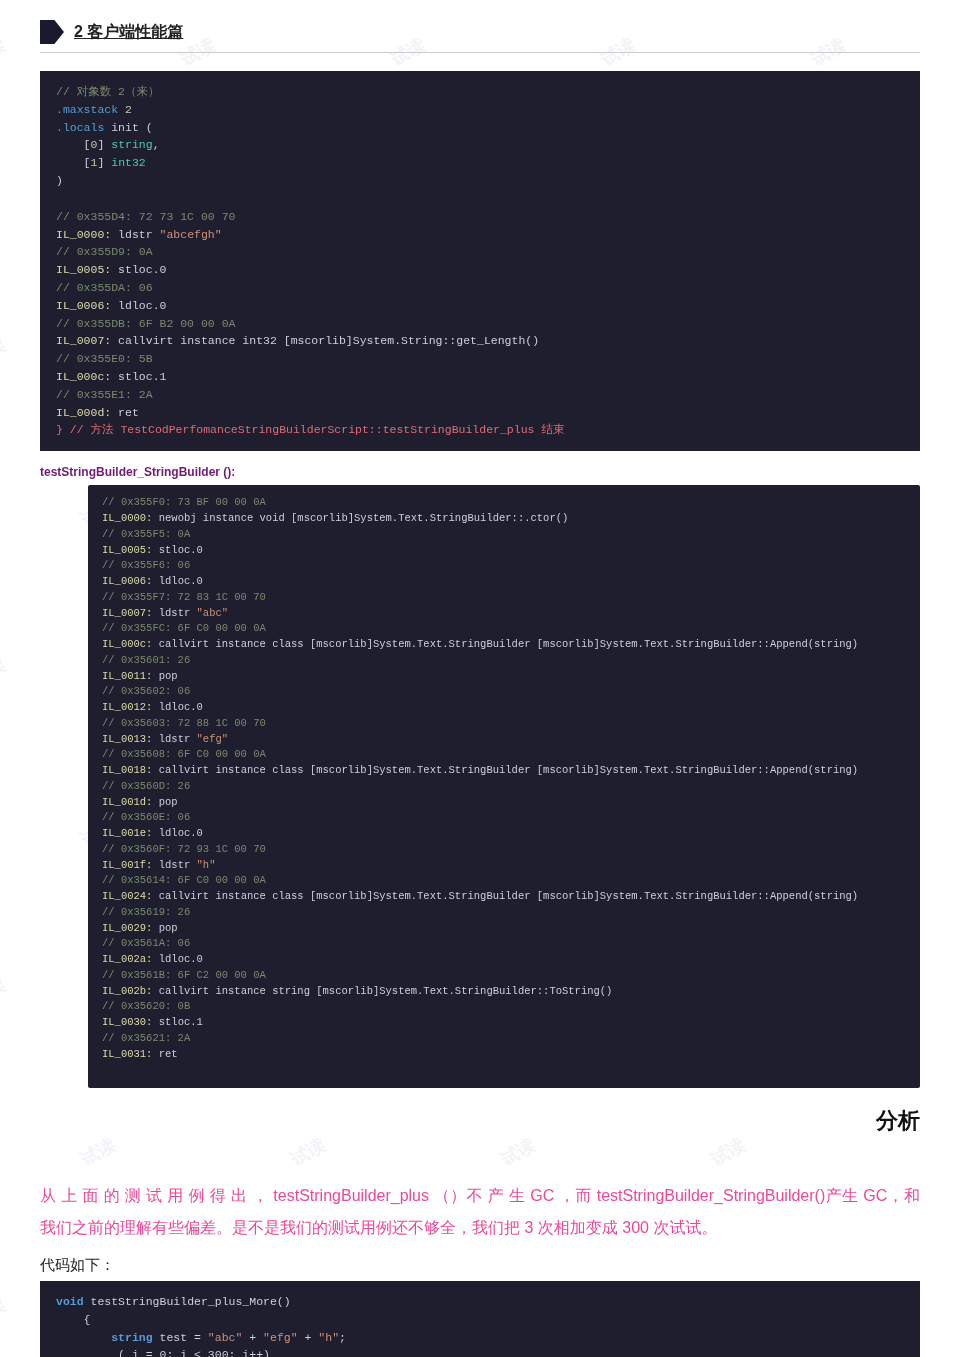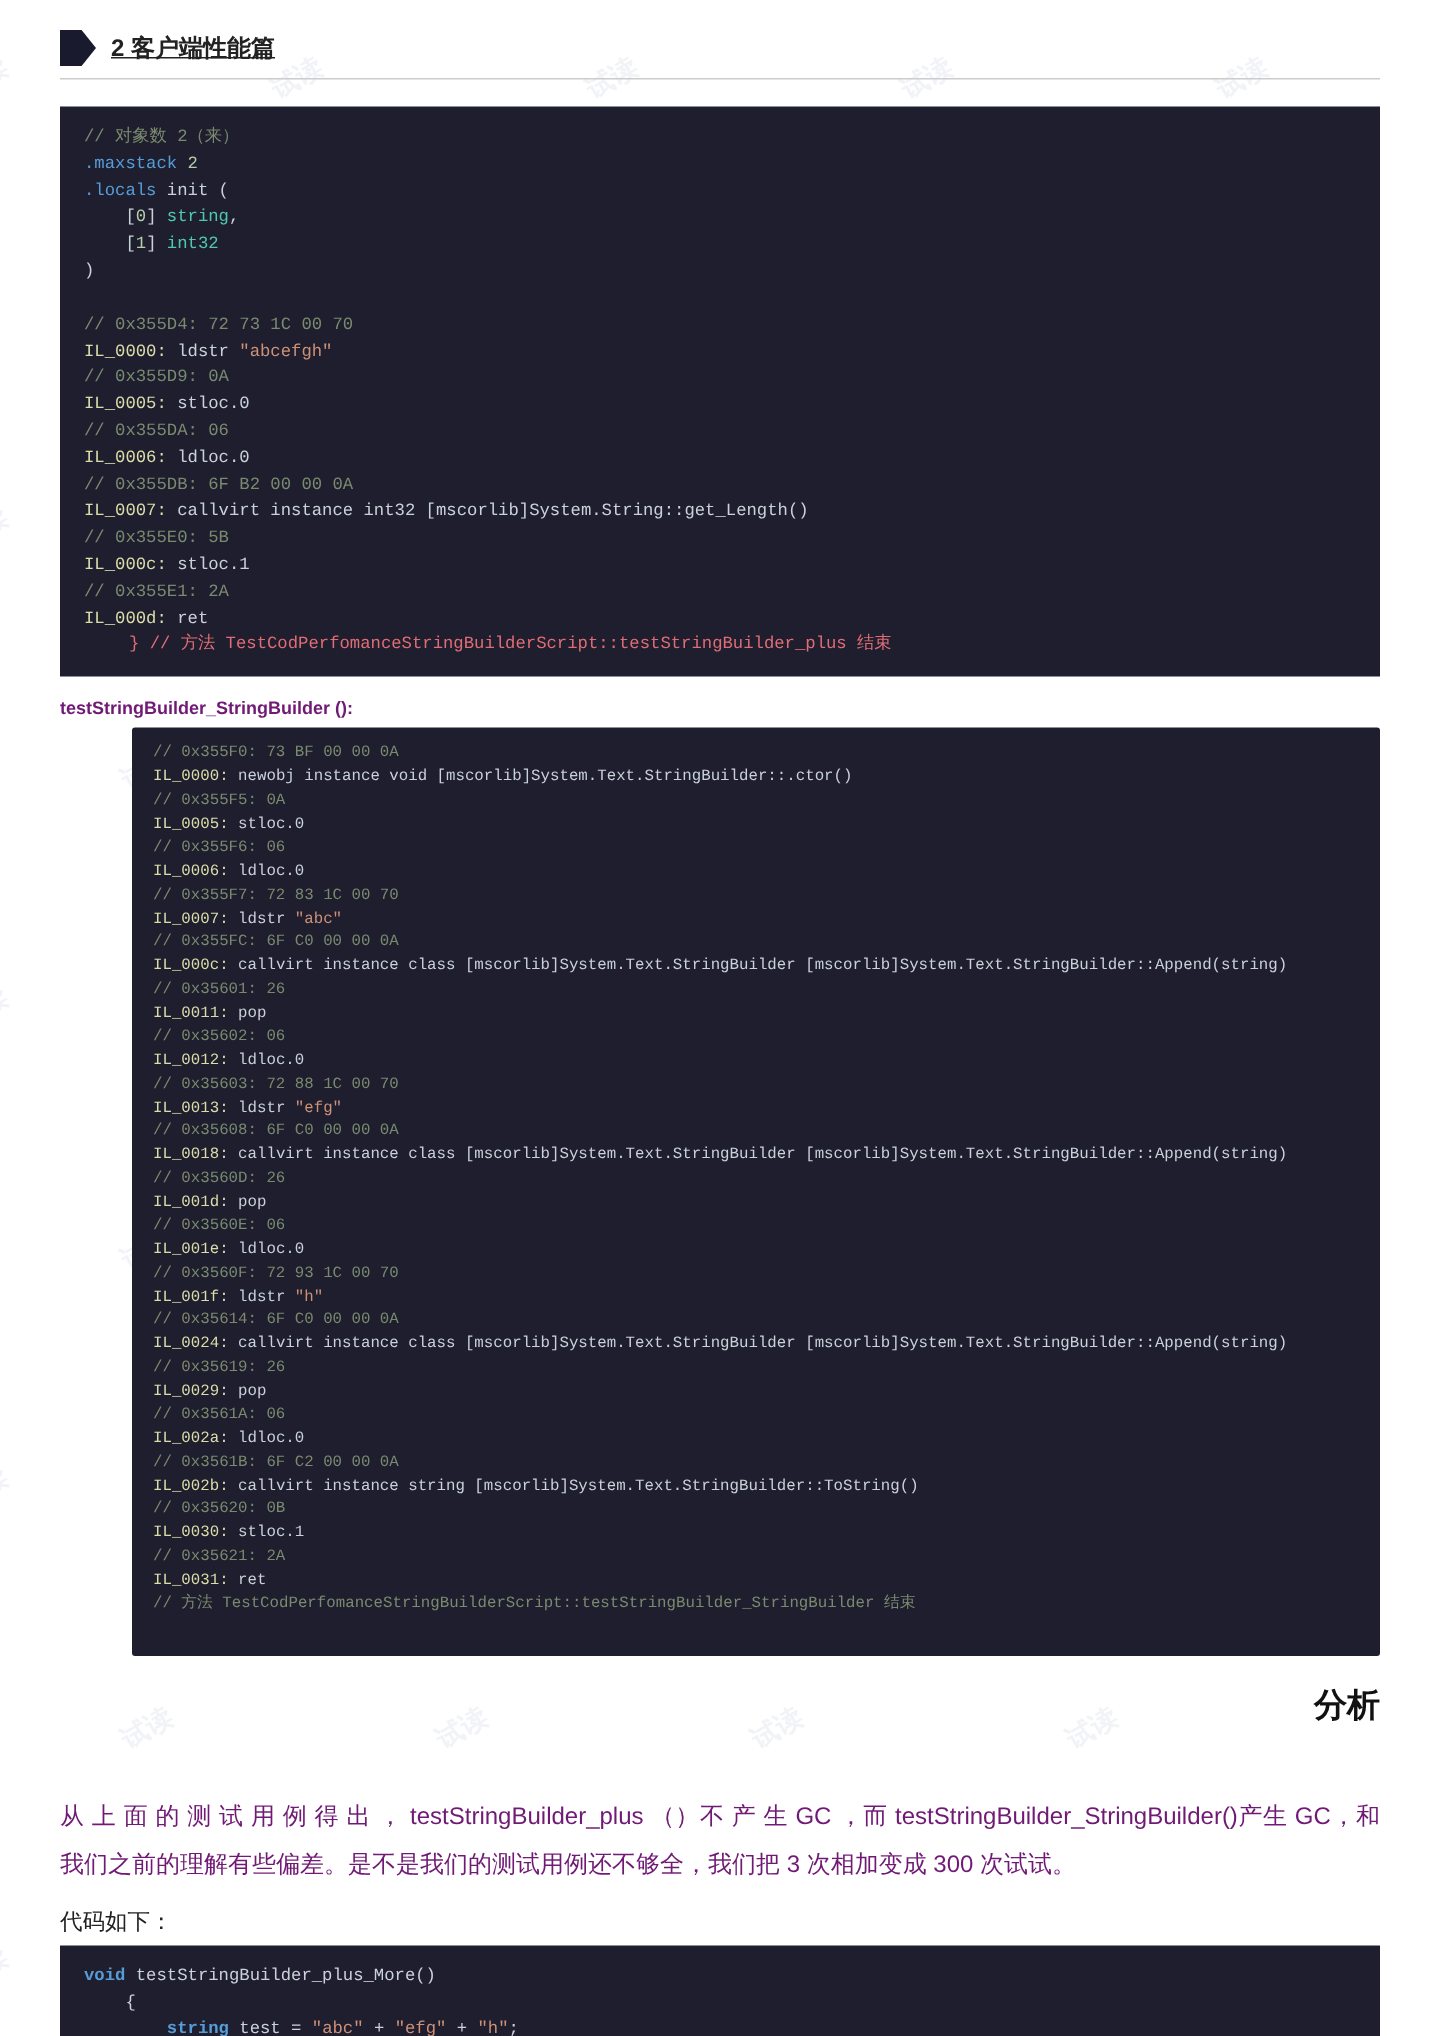--- a/index.html
+++ b/index.html
@@ -72,36 +72,36 @@
       white-space: pre;
       overflow-x: auto;
     }
 
     .code-keyword { color: #569cd6; }
     .code-comment { color: #7a8a6e; }
     .code-string { color: #ce9178; }
     .code-label { color: #dcdcaa; }
     .code-number { color: #b5cea8; }
     .code-type { color: #4ec9b0; }
-    .code-end-comment { color: #e06c75; margin-left: 30px; }
+    .code-end-comment { color: #e06c75; }
 
     
     .section-heading {
       font-size: 22px;
       font-weight: bold;
       color: #111;
       margin: 18px 0 12px 0;
       text-align: right;
     }
 
     
     .body-text {
       font-size: 16px;
       line-height: 2.0;
-      color: #701a75;
+      color: #ec4899;
       margin-bottom: 12px;
       text-align: justify;
       margin-top: 44px;
     }
 
     .label-text {
       font-size: 15px;
       color: #222;
       margin-bottom: 6px;
     }
@@ -245,21 +245,20 @@
 <span class="code-comment">// 0x35619: 26</span>
 <span class="code-label">IL_0029:</span> pop
 <span class="code-comment">// 0x3561A: 06</span>
 <span class="code-label">IL_002a:</span> ldloc.0
 <span class="code-comment">// 0x3561B: 6F C2 00 00 0A</span>
 <span class="code-label">IL_002b:</span> callvirt instance string [mscorlib]System.Text.StringBuilder::ToString()
 <span class="code-comment">// 0x35620: 0B</span>
 <span class="code-label">IL_0030:</span> stloc.1
 <span class="code-comment">// 0x35621: 2A</span>
 <span class="code-label">IL_0031:</span> ret
-<span class="code-comment">// 方法 TestCodPerfomanceStringBuilderScript::testStringBuilder_StringBuilder 结束</span>
   </div>
 
 
   <div class="section-heading">分析</div>
 
   <p class="body-text">从 上 面 的 测 试 用 例 得 出 ， testStringBuilder_plus （）不 产 生  GC ，而 testStringBuilder_StringBuilder()产生 GC，和我们之前的理解有些偏差。是不是我们的测试用例还不够全，我们把 3 次相加变成 300 次试试。</p>
 
   <p class="label-text">代码如下：</p>
 
   <div class="code-block"><span class="kw-void">void</span> testStringBuilder_plus_More()

